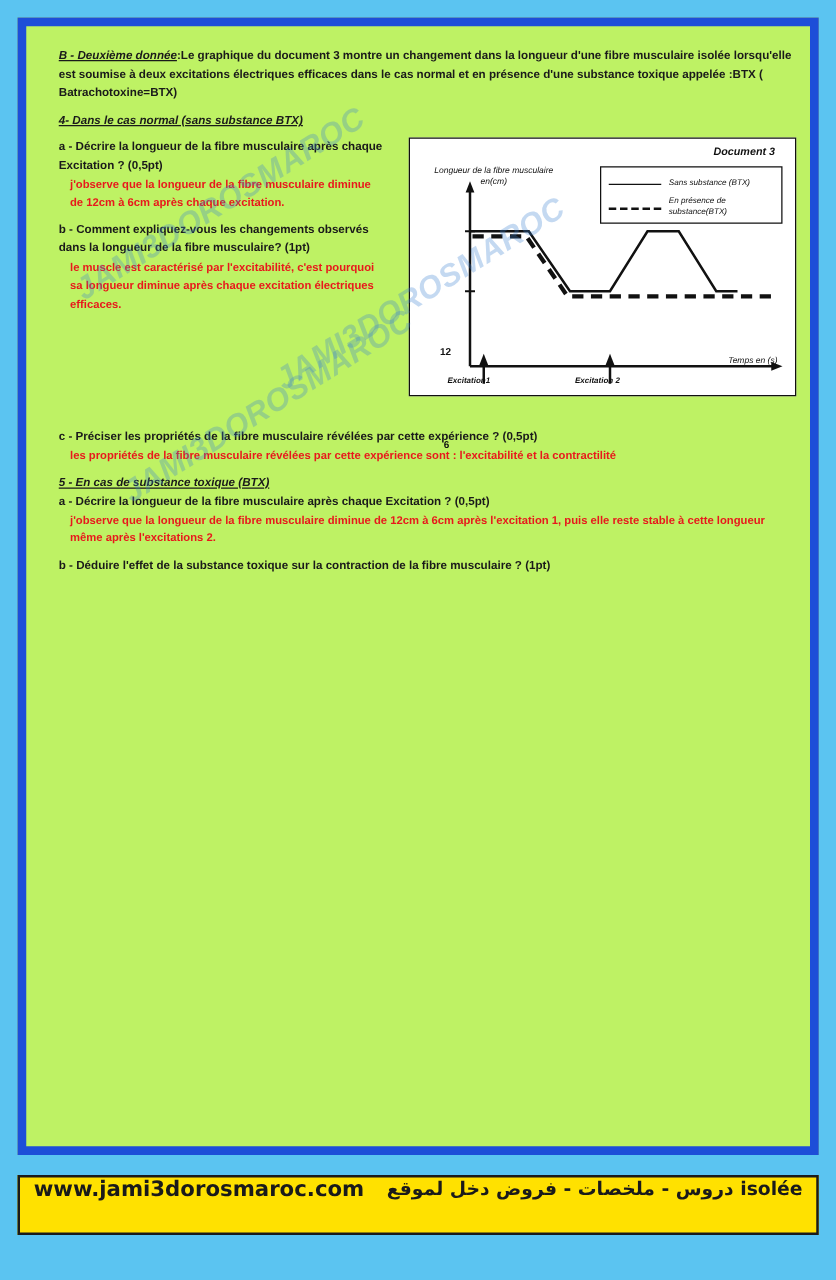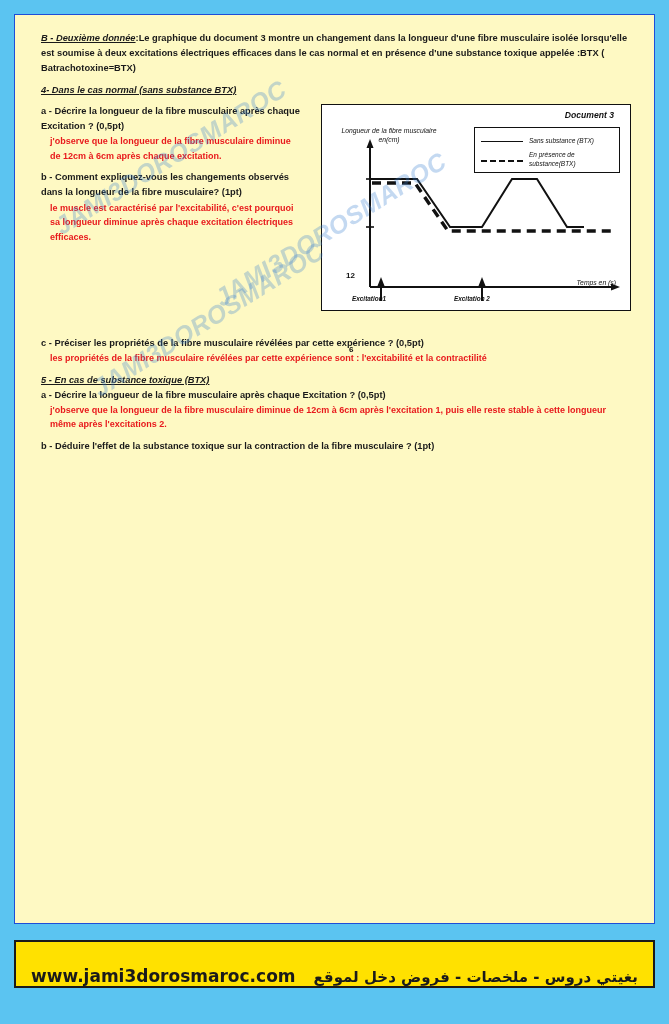--- a/index.html
+++ b/index.html
@@ -12,22 +12,22 @@
     background: #5bc4f1;
     font-family: "Liberation Sans", sans-serif;
     overflow: hidden;
   }
   .page {
     position: absolute;
     left: 14px;
     top: 14px;
     width: 641px;
     height: 910px;
-    background: #fef9c3;
-    border: 1px solid #1d4ed8;
+    background: #bef264;
+    border: 7px solid #1d4ed8;
     box-sizing: border-box;
     overflow: hidden;
   }
   .content {
     position: absolute;
     left: 26px;
     top: 16px;
     width: 590px;
   }
   .q-text {
@@ -159,21 +159,21 @@
   .footer {
     position: absolute;
     left: 14px;
     top: 940px;
     width: 641px;
     height: 48px;
     background: #ffe100;
     border: 2px solid #1a1a1a;
     box-sizing: border-box;
     display: flex;
-    align-items: flex-end;
+    align-items: flex-start;
     justify-content: center;
     gap: 18px;
   }
   .footer-url {
     font-size: 17px;
     font-weight: bold;
     color: #1a1a1a;
     font-family: "DejaVu Sans", sans-serif;
   }
   .footer-ar {
@@ -258,14 +258,14 @@
 
   <div class="watermark">
     <div class="wm wm1">JAMI3DOROSMAROC</div>
     <div class="wm wm2">JAMI3DOROSMAROC</div>
     <div class="wm wm3">JAMI3DOROSMAROC</div>
   </div>
 </div>
 
 <div class="footer">
   <span class="footer-url">www.jami3dorosmaroc.com</span>
-  <span class="footer-ar">بغيتي دروس - ملخصات - فروض دخل لموقع</span>
+  <span class="footer-ar">isolée دروس - ملخصات - فروض دخل لموقع</span>
 </div>
 
 </body></html>

